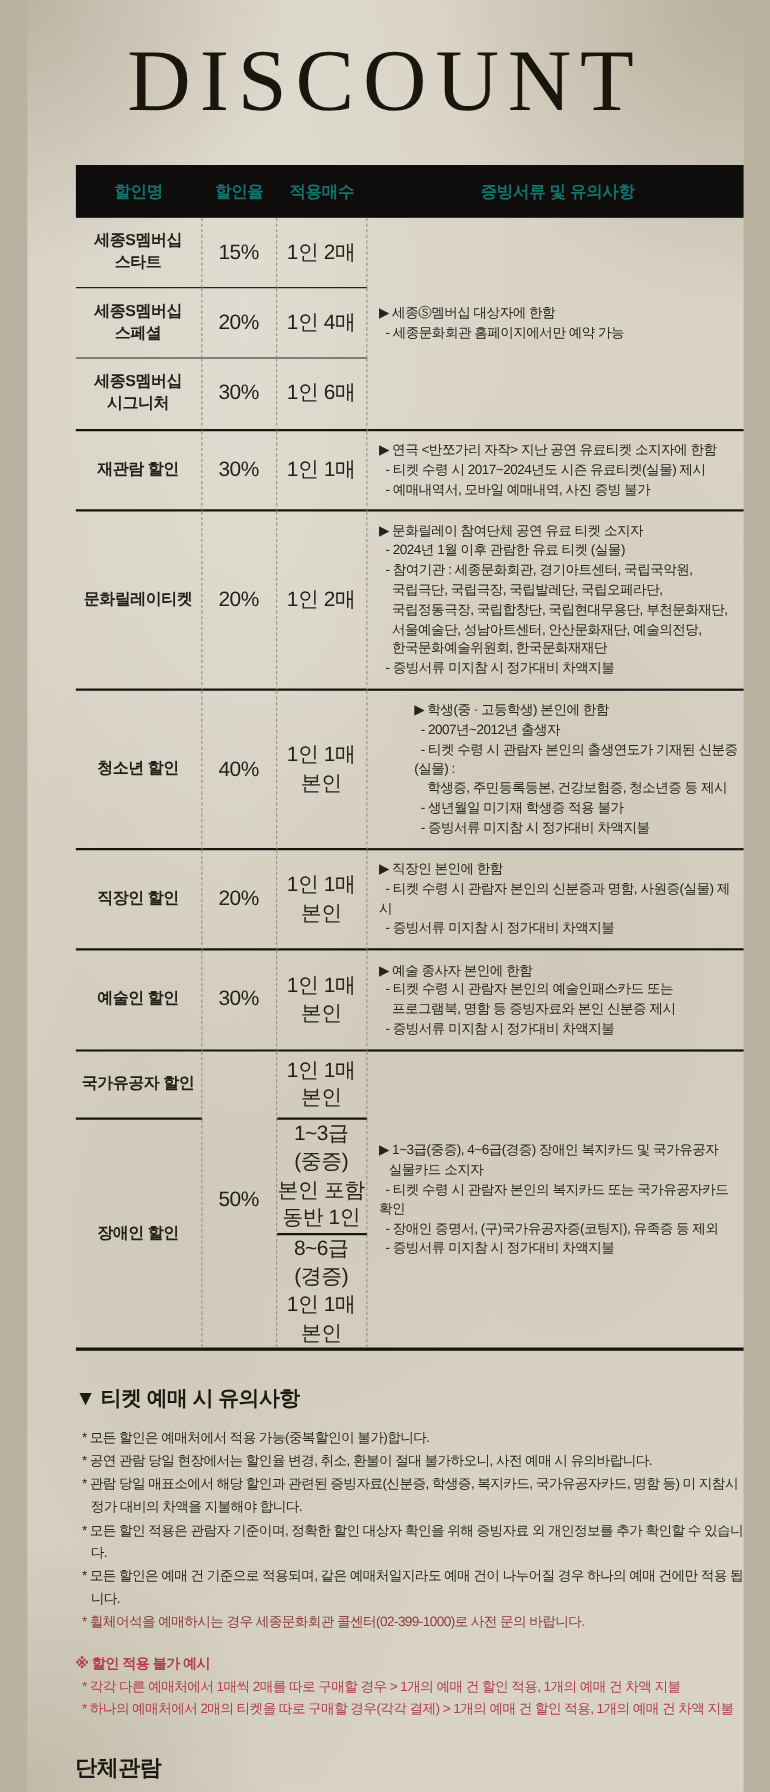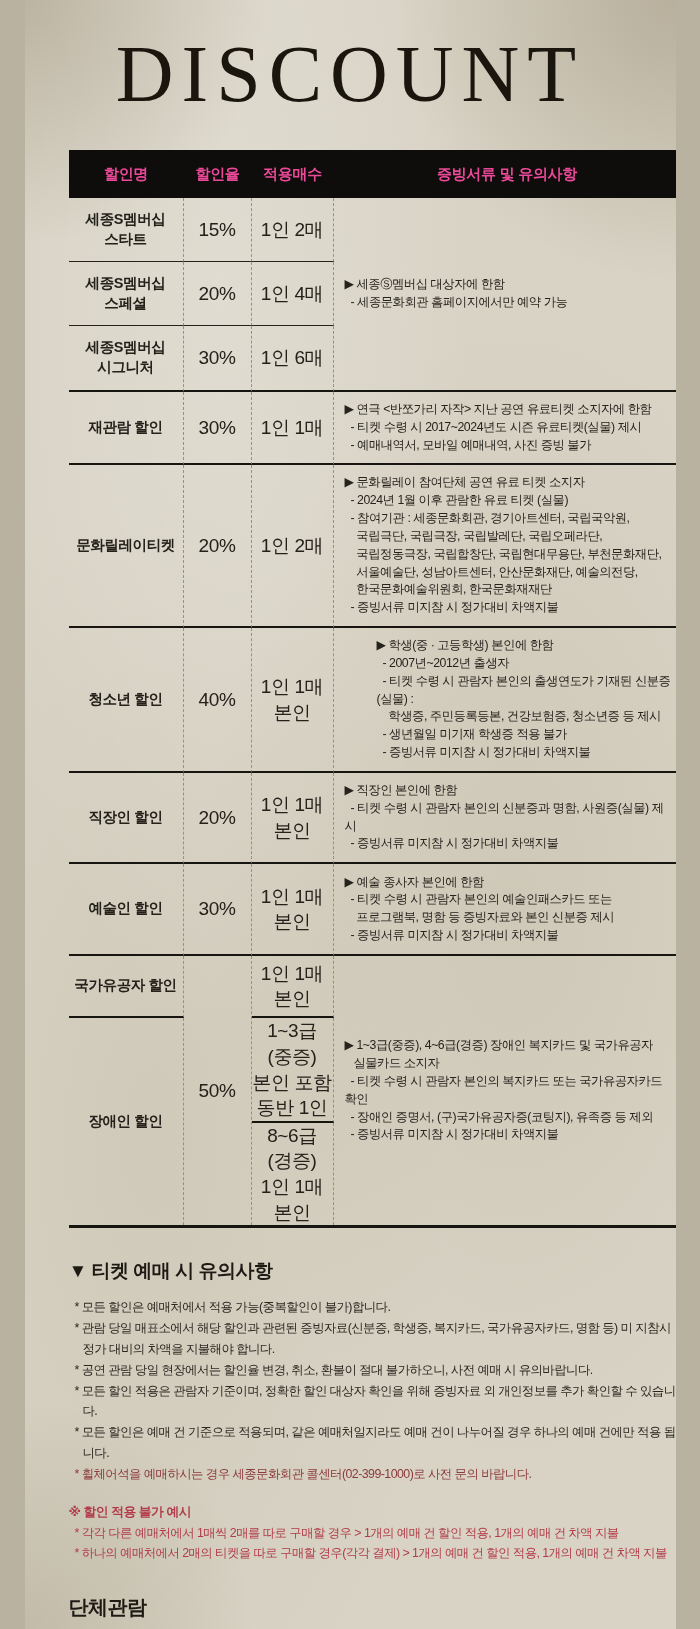--- a/index.html
+++ b/index.html
@@ -18,21 +18,21 @@
       #d8d3c5;
   }
   .title {
     text-align:center; padding-top:34px;
     font-family:"Liberation Serif","DejaVu Serif",serif;
     font-size:80px; font-weight:500; letter-spacing:8px; color:#1a160e; line-height:1.0;
   }
   
   .tblwrap { width:612px; margin:36px auto 0 44px; }
   .thead { display:flex; background:#0e0d0b; height:48px; }
-  .th { color:#ec4899; font-size:15px; font-weight:600; display:flex; align-items:center; justify-content:center; letter-spacing:-0.3px; }
+  .th { color:#0f766e; font-size:15px; font-weight:600; display:flex; align-items:center; justify-content:center; letter-spacing:-0.3px; }
   .th1{width:115px;} .th2{width:68px;} .th3{width:82px;} .th4{flex:1;}
   .tbl { display:grid; grid-template-columns:115px 68px 82px 1fr; border-bottom:3px solid #17150f; background:transparent; }
   .c { display:flex; align-items:center; justify-content:center; text-align:center;
        font-size:19px; font-weight:500; letter-spacing:-0.4px; line-height:1.35; white-space:pre-line; }
   .cname { font-weight:700; font-size:14.5px; }
   .note { justify-content:flex-start; align-items:flex-start; flex-direction:column; text-align:left;
           padding:9px 6px 9px 11px; font-size:12.3px; font-weight:400; line-height:1.45; letter-spacing:-0.45px; color:#26231d; }
   .note.vcenter { justify-content:center; }
   .dash { border-right:1.5px dashed #98917f; }
   .bthin { border-bottom:1.5px solid #26231e; }
@@ -169,22 +169,22 @@
 (경증)
 1인 1매
 본인</div>
     </div>
   </div>
 
   <div class="sec">
     <div class="sec-head">▼ 티켓 예매 시 유의사항</div>
     <div class="nlist">
       <div class="nitem">* 모든 할인은 예매처에서 적용 가능(중복할인이 불가)합니다.</div>
+      <div class="nitem">* 공연 관람 당일 현장에서는 할인율 변경, 취소, 환불이 절대 불가하오니, 사전 예매 시 유의바랍니다.</div>
       <div class="nitem">* 관람 당일 매표소에서 해당 할인과 관련된 증빙자료(신분증, 학생증, 복지카드, 국가유공자카드, 명함 등) 미 지참시 정가 대비의 차액을 지불해야 합니다.</div>
-      <div class="nitem">* 공연 관람 당일 현장에서는 할인율 변경, 취소, 환불이 절대 불가하오니, 사전 예매 시 유의바랍니다.</div>
       <div class="nitem">* 모든 할인 적용은 관람자 기준이며, 정확한 할인 대상자 확인을 위해 증빙자료 외 개인정보를 추가 확인할 수 있습니다.</div>
       <div class="nitem">* 모든 할인은 예매 건 기준으로 적용되며, 같은 예매처일지라도 예매 건이 나누어질 경우 하나의 예매 건에만 적용 됩니다.</div>
       <div class="nitem maroon">* 휠체어석을 예매하시는 경우 세종문화회관 콜센터(02-399-1000)로 사전 문의 바랍니다.</div>
     </div>
     <div class="exblock">
       <div class="exhead">※ 할인 적용 불가 예시</div>
       <div class="exitem">* 각각 다른 예매처에서 1매씩 2매를 따로 구매할 경우 &gt; 1개의 예매 건 할인 적용, 1개의 예매 건 차액 지불</div>
       <div class="exitem">* 하나의 예매처에서 2매의 티켓을 따로 구매할 경우(각각 결제) &gt; 1개의 예매 건 할인 적용, 1개의 예매 건 차액 지불</div>
     </div>
   </div>

